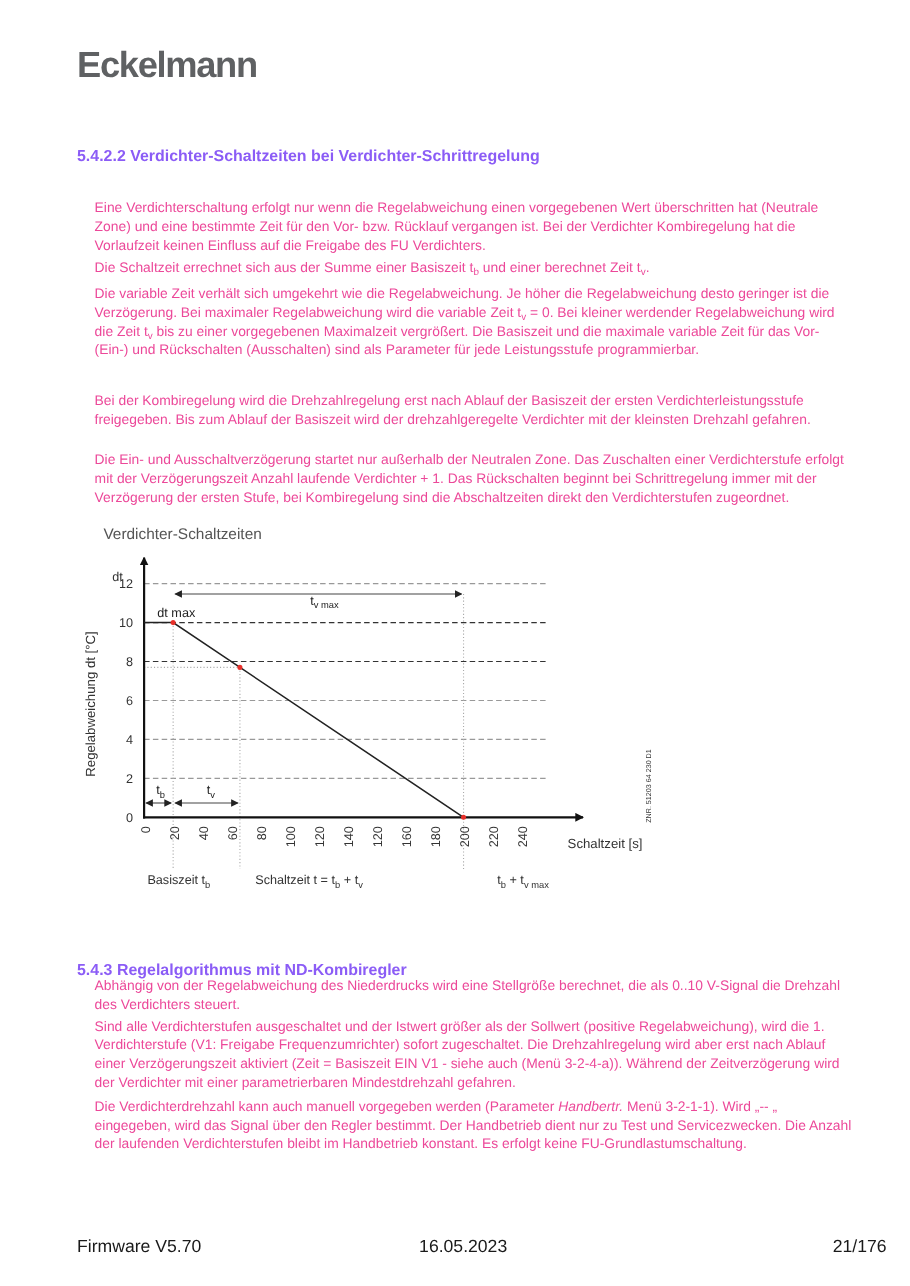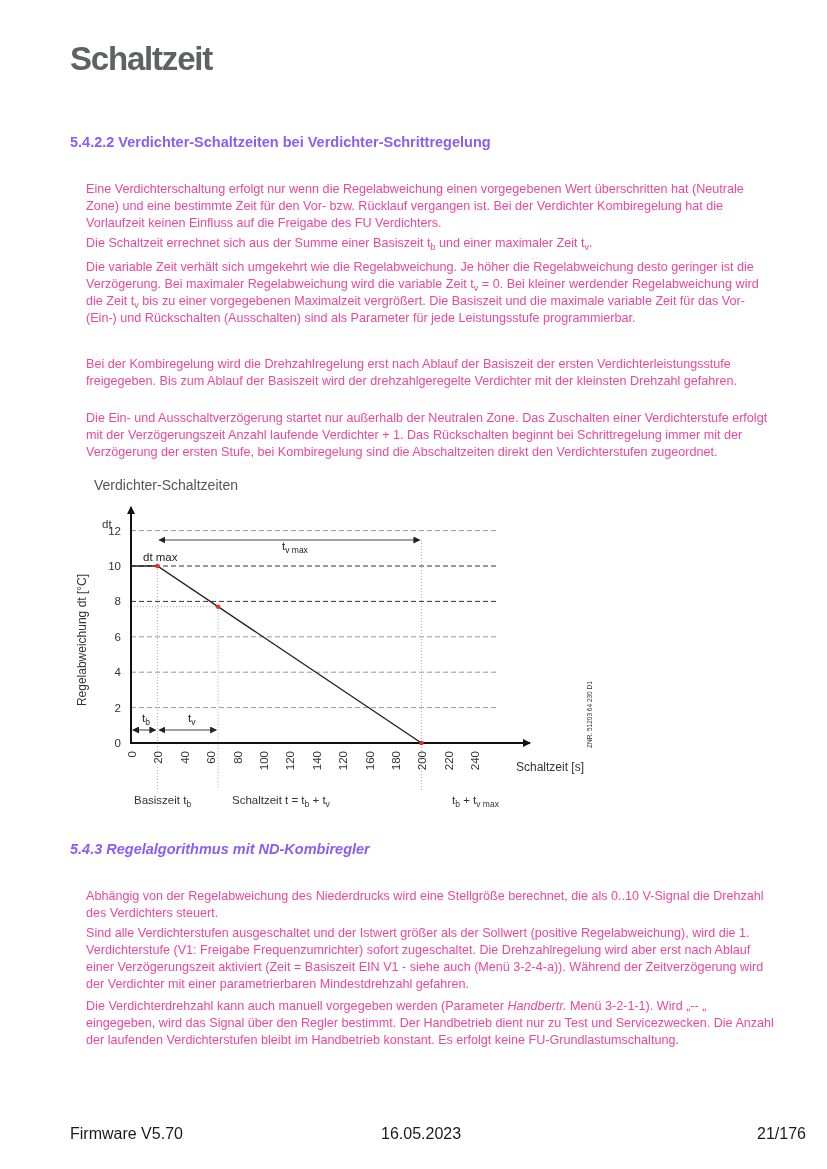--- a/index.html
+++ b/index.html
@@ -9,26 +9,26 @@
           font-weight:bold; font-size:33px; color:#5f6163; letter-spacing:-1.2px; }
   h2 { position:absolute; left:70px; margin:0; font-size:14.5px; font-weight:bold; color:#8b5cf6; }
   .p { position:absolute; left:70px; width:690px; margin:16px; font-size:12.6px; line-height:17px; color:#ec4899; }
   sub { font-size:9px; vertical-align:-3px; line-height:0; }
   .footer { position:absolute; top:1125px; font-size:16px; color:#1a1a1a; }
   svg text { font-family:"Liberation Sans", sans-serif; }
 </style>
 </head>
 <body>
 
-<div class="logo">Schaltzeit</div>
+<div class="logo">Eckelmann</div>
 
 <h2 style="top:134px;">5.4.2.2 Verdichter-Schaltzeiten bei Verdichter-Schrittregelung</h2>
 
 <p class="p" style="top:165px;">Eine Verdichterschaltung erfolgt nur wenn die Regelabweichung einen vorgegebenen Wert überschritten hat (Neutrale Zone) und eine bestimmte Zeit für den Vor- bzw. Rücklauf vergangen ist. Bei der Verdichter Kombiregelung hat die Vorlaufzeit keinen Einfluss auf die Freigabe des FU Verdichters.</p>
-<p class="p" style="top:219px;"><span>Die Schaltzeit errechnet sich aus der Summe einer Basiszeit t</span><sub>b</sub><span> und einer maximaler Zeit t</span><sub>v</sub><span>.</span></p>
+<p class="p" style="top:219px;"><span>Die Schaltzeit errechnet sich aus der Summe einer Basiszeit t</span><sub>b</sub><span> und einer berechnet Zeit t</span><sub>v</sub><span>.</span></p>
 <p class="p" style="top:243px;"><span>Die variable Zeit verhält sich umgekehrt wie die Regelabweichung. Je höher die Regelabweichung desto geringer ist die Verzögerung. Bei maximaler Regelabweichung wird die variable Zeit t</span><sub>v</sub><span> = 0. Bei kleiner werdender Regelabweichung wird die Zeit t</span><sub>v</sub><span> bis zu einer vorgegebenen Maximalzeit vergrößert. Die Basiszeit und die maximale variable Zeit für das Vor- (Ein-) und Rückschalten (Ausschalten) sind als Parameter für jede Leistungsstufe programmierbar.</span></p>
 <p class="p" style="top:340px;">Bei der Kombiregelung wird die Drehzahlregelung erst nach Ablauf der Basiszeit der ersten Verdichterleistungsstufe freigegeben. Bis zum Ablauf der Basiszeit wird der drehzahlgeregelte Verdichter mit der kleinsten Drehzahl gefahren.</p>
 <p class="p" style="top:394px;">Die Ein- und Ausschaltverzögerung startet nur außerhalb der Neutralen Zone. Das Zuschalten einer Verdichterstufe erfolgt mit der Verzögerungszeit Anzahl laufende Verdichter + 1. Das Rückschalten beginnt bei Schrittregelung immer mit der Verzögerung der ersten Stufe, bei Kombiregelung sind die Abschaltzeiten direkt den Verdichterstufen zugeordnet.</p>
 
 <svg id="chart" style="position:absolute;left:0;top:0;" width="827" height="1169">
   <defs>
     <marker id="arrBlack" markerWidth="8" markerHeight="8" refX="7" refY="4" orient="auto" markerUnits="userSpaceOnUse">
       <path d="M0,0 L8,4 L0,8 z" fill="#111"></path>
     </marker>
     <marker id="arrSmall" markerWidth="7" markerHeight="7" refX="6" refY="3.5" orient="auto" markerUnits="userSpaceOnUse">
@@ -99,20 +99,20 @@
   <text x="143" y="561" font-size="11.5" fill="#222">dt max</text>
   <text x="282" y="550" font-size="11.5" fill="#222"><tspan>t</tspan><tspan font-size="8.5" dy="3">v max</tspan></text>
   <text x="142" y="722" font-size="11.5" fill="#222"><tspan>t</tspan><tspan font-size="8.5" dy="3">b</tspan></text>
   <text x="188" y="722" font-size="11.5" fill="#222"><tspan>t</tspan><tspan font-size="8.5" dy="3">v</tspan></text>
   <text x="134" y="804" font-size="11.5" fill="#333"><tspan>Basiszeit t</tspan><tspan font-size="8.5" dy="3">b</tspan></text>
   <text x="232" y="804" font-size="11.5" fill="#333"><tspan>Schaltzeit t = t</tspan><tspan font-size="8.5" dy="3">b</tspan><tspan dy="-3"> + t</tspan><tspan font-size="8.5" dy="3">v</tspan></text>
   <text x="452" y="804" font-size="11.5" fill="#333"><tspan>t</tspan><tspan font-size="8.5" dy="3">b</tspan><tspan dy="-3"> + t</tspan><tspan font-size="8.5" dy="3">v max</tspan></text>
   <text transform="translate(592,748) rotate(-90)" font-size="6.5" fill="#333">ZNR. 51203 64 230 D1</text>
 </svg>
 
-<h2 style="top:841px;font-style:italic;">5.4.3 Regelalgorithmus mit ND-Kombiregler</h2>
+<h2 style="top:874px;">5.4.3 Regelalgorithmus mit ND-Kombiregler</h2>
 <p class="p" style="top:872px;">Abhängig von der Regelabweichung des Niederdrucks wird eine Stellgröße berechnet, die als 0..10 V-Signal die Drehzahl des Verdichters steuert.</p>
 <p class="p" style="top:909px;">Sind alle Verdichterstufen ausgeschaltet und der Istwert größer als der Sollwert (positive Regelabweichung), wird die 1. Verdichterstufe (V1: Freigabe Frequenzumrichter) sofort zugeschaltet. Die Drehzahlregelung wird aber erst nach Ablauf einer Verzögerungszeit aktiviert (Zeit = Basiszeit EIN V1 - siehe auch (Menü 3-2-4-a)). Während der Zeitverzögerung wird der Verdichter mit einer parametrierbaren Mindestdrehzahl gefahren.</p>
 <p class="p" style="top:982px;"><span>Die Verdichterdrehzahl kann auch manuell vorgegeben werden (Parameter </span><em>Handbertr.</em><span> Menü 3-2-1-1). Wird „-- „ eingegeben, wird das Signal über den Regler bestimmt. Der Handbetrieb dient nur zu Test und Servicezwecken. Die Anzahl der laufenden Verdichterstufen bleibt im Handbetrieb konstant. Es erfolgt keine FU-Grundlastumschaltung.</span></p>
 
 <div class="footer" style="left:70px;">Firmware V5.70</div>
 <div class="footer" style="left:381px;">16.05.2023</div>
 <div class="footer" style="left:717px;margin-left:40px;">21/176</div>
 
 </body></html>

